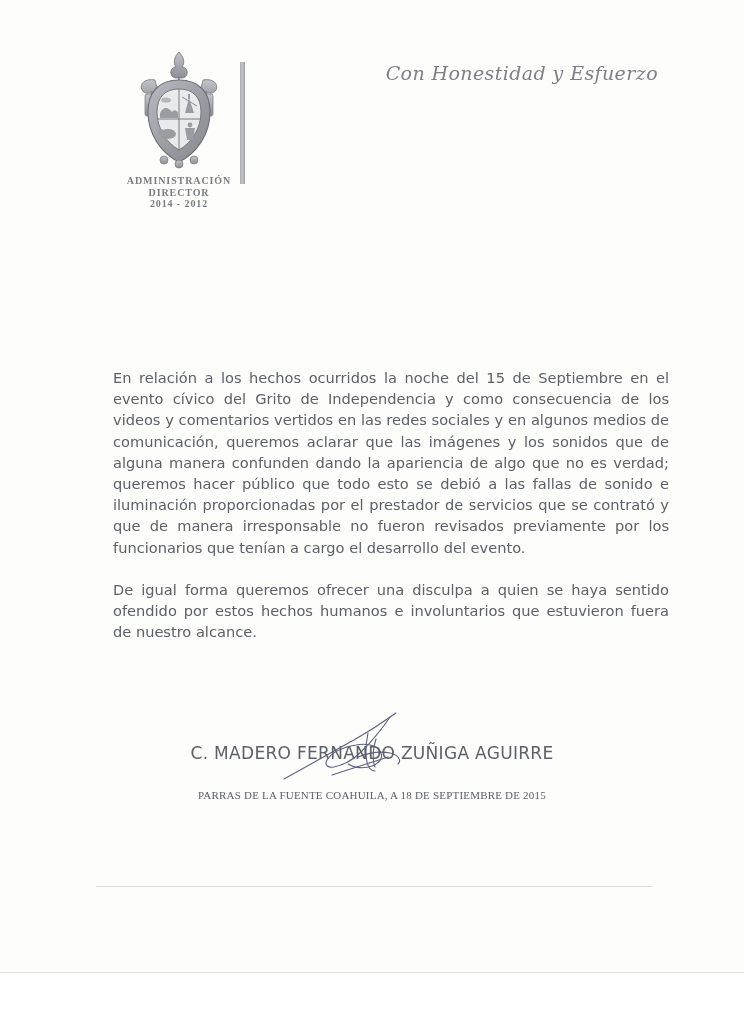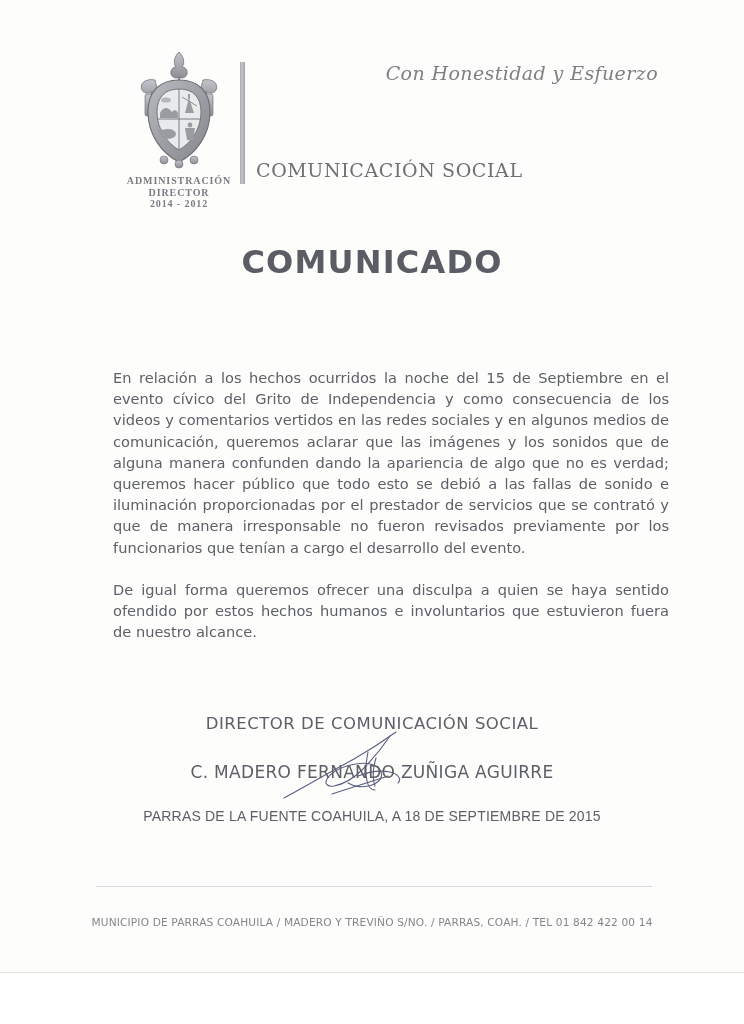--- a/index.html
+++ b/index.html
@@ -176,22 +176,22 @@
   }
   .sig-name {
     position: relative;
     font-family: "DejaVu Sans", sans-serif;
     font-size: 17px;
     letter-spacing: 0.3px;
     color: #5d6066;
   }
   .sig-place {
     margin-top: 2px;
-    font-family: Liberation Sans, sans-serif;
-    font-size: 14px;
+    font-family: Liberation Serif, serif;
+    font-size: 11px;
     letter-spacing: 0.2px;
     color: #5d6066;
   }
 
   
   .footer-rule {
     position: absolute;
     left: 96px;
     top: 886px;
     width: 556px;
@@ -271,48 +271,44 @@
         <div>2014 - 2012</div>
       </div>
     </div>
 
     <div class="divider-bar"></div>
 
     <div class="slogan">
       <span class="slogan-l1">Con Honestidad y Esfuerzo</span>
     </div>
 
-    <div class="dept-title">COMUNICACIÓN SOCIAL</div>
   </div>
 
-  <div class="doc-title">COMUNICADO</div>
 
   <div class="body-copy">
     <p class="para">En relación a los hechos ocurridos la noche del 15 de Septiembre en el evento cívico del Grito de Independencia y como consecuencia de los videos y comentarios vertidos en las redes sociales y en algunos medios de comunicación, queremos aclarar que las imágenes y los sonidos que de alguna manera confunden dando la apariencia  de algo que no es verdad; queremos hacer público que todo esto se debió a las fallas de sonido e iluminación proporcionadas por el prestador de servicios que se contrató y que de manera irresponsable no fueron revisados previamente por los funcionarios que tenían a cargo el desarrollo del evento.</p>
     <p class="para">De igual forma queremos ofrecer una disculpa a quien se haya  sentido ofendido por estos hechos humanos e involuntarios que estuvieron fuera de nuestro alcance.</p>
   </div>
 
   <div class="signature-block">
-    <div class="sig-role">DIRECTOR DE COMUNICACIÓN SOCIAL</div>
 
     <div class="sig-wrap">
       <svg class="signature-mark" viewBox="0 0 200 86">
         <g fill="none" stroke="#5c5f80" stroke-width="1.1" stroke-linecap="round" stroke-linejoin="round">
           <path d="M12 74 C34 62 58 48 82 35 C96 27 110 18 124 8"></path>
           <path d="M118 12 C110 24 100 36 90 46 C82 54 72 60 62 62 C56 63 52 60 55 55 C60 47 72 42 84 40 C94 38 104 40 108 46 C112 52 108 58 100 61 C92 64 82 63 76 59"></path>
           <path d="M96 28 C94 38 93 48 95 57 C96 62 99 66 103 66"></path>
           <path d="M104 34 C101 44 100 54 103 62"></path>
           <path d="M86 52 C96 48 108 46 118 48 C126 50 130 55 126 59"></path>
           <path d="M60 70 C78 64 98 58 116 52"></path>
         </g>
       </svg>
       <div class="sig-name">C. MADERO FERNANDO ZUÑIGA AGUIRRE</div>
     </div>
 
     <div class="sig-place">PARRAS DE LA FUENTE COAHUILA,  A 18 DE SEPTIEMBRE DE 2015</div>
   </div>
 
   <div class="footer-rule"></div>
-  <div class="footer-text">MUNICIPIO DE PARRAS COAHUILA / MADERO Y TREVIÑO S/NO. / PARRAS, COAH. / TEL 01 842 422 00 14</div>
 
   <div class="scan-edge"></div>
   <div class="scan-below"></div>
 </div>
 
 </body></html>

